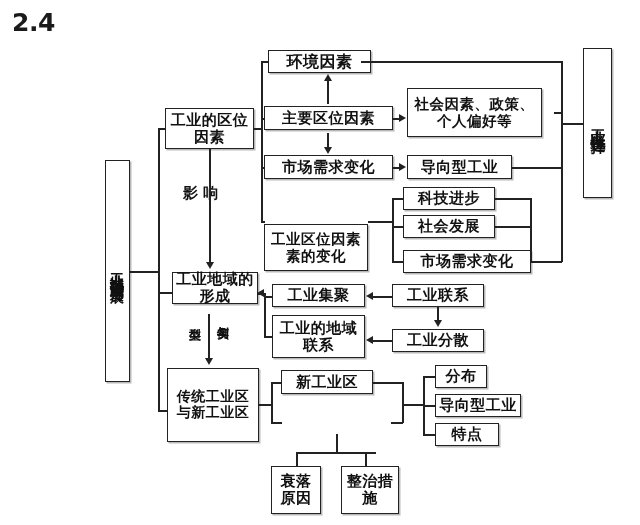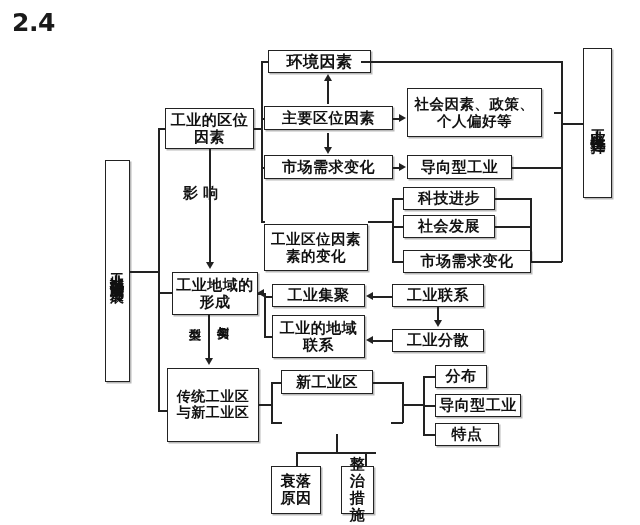--- a/index.html
+++ b/index.html
@@ -85,21 +85,21 @@
   <div class="node" style="left:264px;top:198px;width:104px;height:47px;font-size:14.5px;margin-top:26px;">工业区位因素素的变化</div>
 
   <div class="node" style="left:403px;top:187px;width:92px;height:23px;font-size:15px;">科技进步</div>
 
   <div class="node" style="left:403px;top:215px;width:92px;height:23px;font-size:15px;">社会发展</div>
 
   <div class="node" style="left:403px;top:250px;width:128px;height:23px;font-size:15px;">市场需求变化</div>
 
   <div class="node vert" style="left:583px;top:48px;width:29px;height:150px;font-size:15px;">工业区位选择</div>
 
-  <div class="node" style="left:172px;top:272px;width:86px;height:43px;font-size:15px;">工业地域的形成</div>
+  <div class="node" style="left:172px;top:272px;width:86px;height:32px;font-size:15px;">工业地域的形成</div>
 
   <div class="node" style="left:272px;top:284px;width:93px;height:23px;font-size:15px;">工业集聚</div>
 
   <div class="node" style="left:272px;top:315px;width:93px;height:43px;font-size:15px;">工业的地域联系</div>
 
   <div class="node" style="left:392px;top:329px;width:92px;height:23px;font-size:15px;">工业分散</div>
 
   <div class="node" style="left:392px;top:284px;width:92px;height:23px;font-size:15px;">工业联系</div>
 
   <div class="node" style="left:167px;top:368px;width:92px;height:74px;font-size:14px;">传统工业区与新工业区</div>
@@ -108,21 +108,21 @@
 
 
   <div class="node" style="left:435px;top:365px;width:52px;height:23px;font-size:15px;">分布</div>
 
   <div class="node" style="left:435px;top:394px;width:86px;height:23px;font-size:15px;">导向型工业</div>
 
   <div class="node" style="left:435px;top:423px;width:64px;height:23px;font-size:15px;">特点</div>
 
   <div class="node" style="left:271px;top:466px;width:50px;height:48px;font-size:15px;">衰落原因</div>
 
-  <div class="node" style="left:341px;top:466px;width:33px;height:48px;font-size:15px;">整治措施</div>
+  <div class="node" style="left:341px;top:466px;width:58px;height:48px;font-size:15px;">整治措施</div>
 
   <div class="lbl" style="left:183px;top:184px;font-size:15px;">影 响</div>
 
   <div class="lbl vert" style="left:186px;top:318px;font-size:12px;">类型</div>
 
   <div class="lbl vert" style="left:214px;top:316px;font-size:12px;">与实例</div>
 
   <div class="h" style="left:130px;top:271px;width:28px;"></div>
 
   <div class="v" style="left:158px;top:128px;height:282px;"></div>

